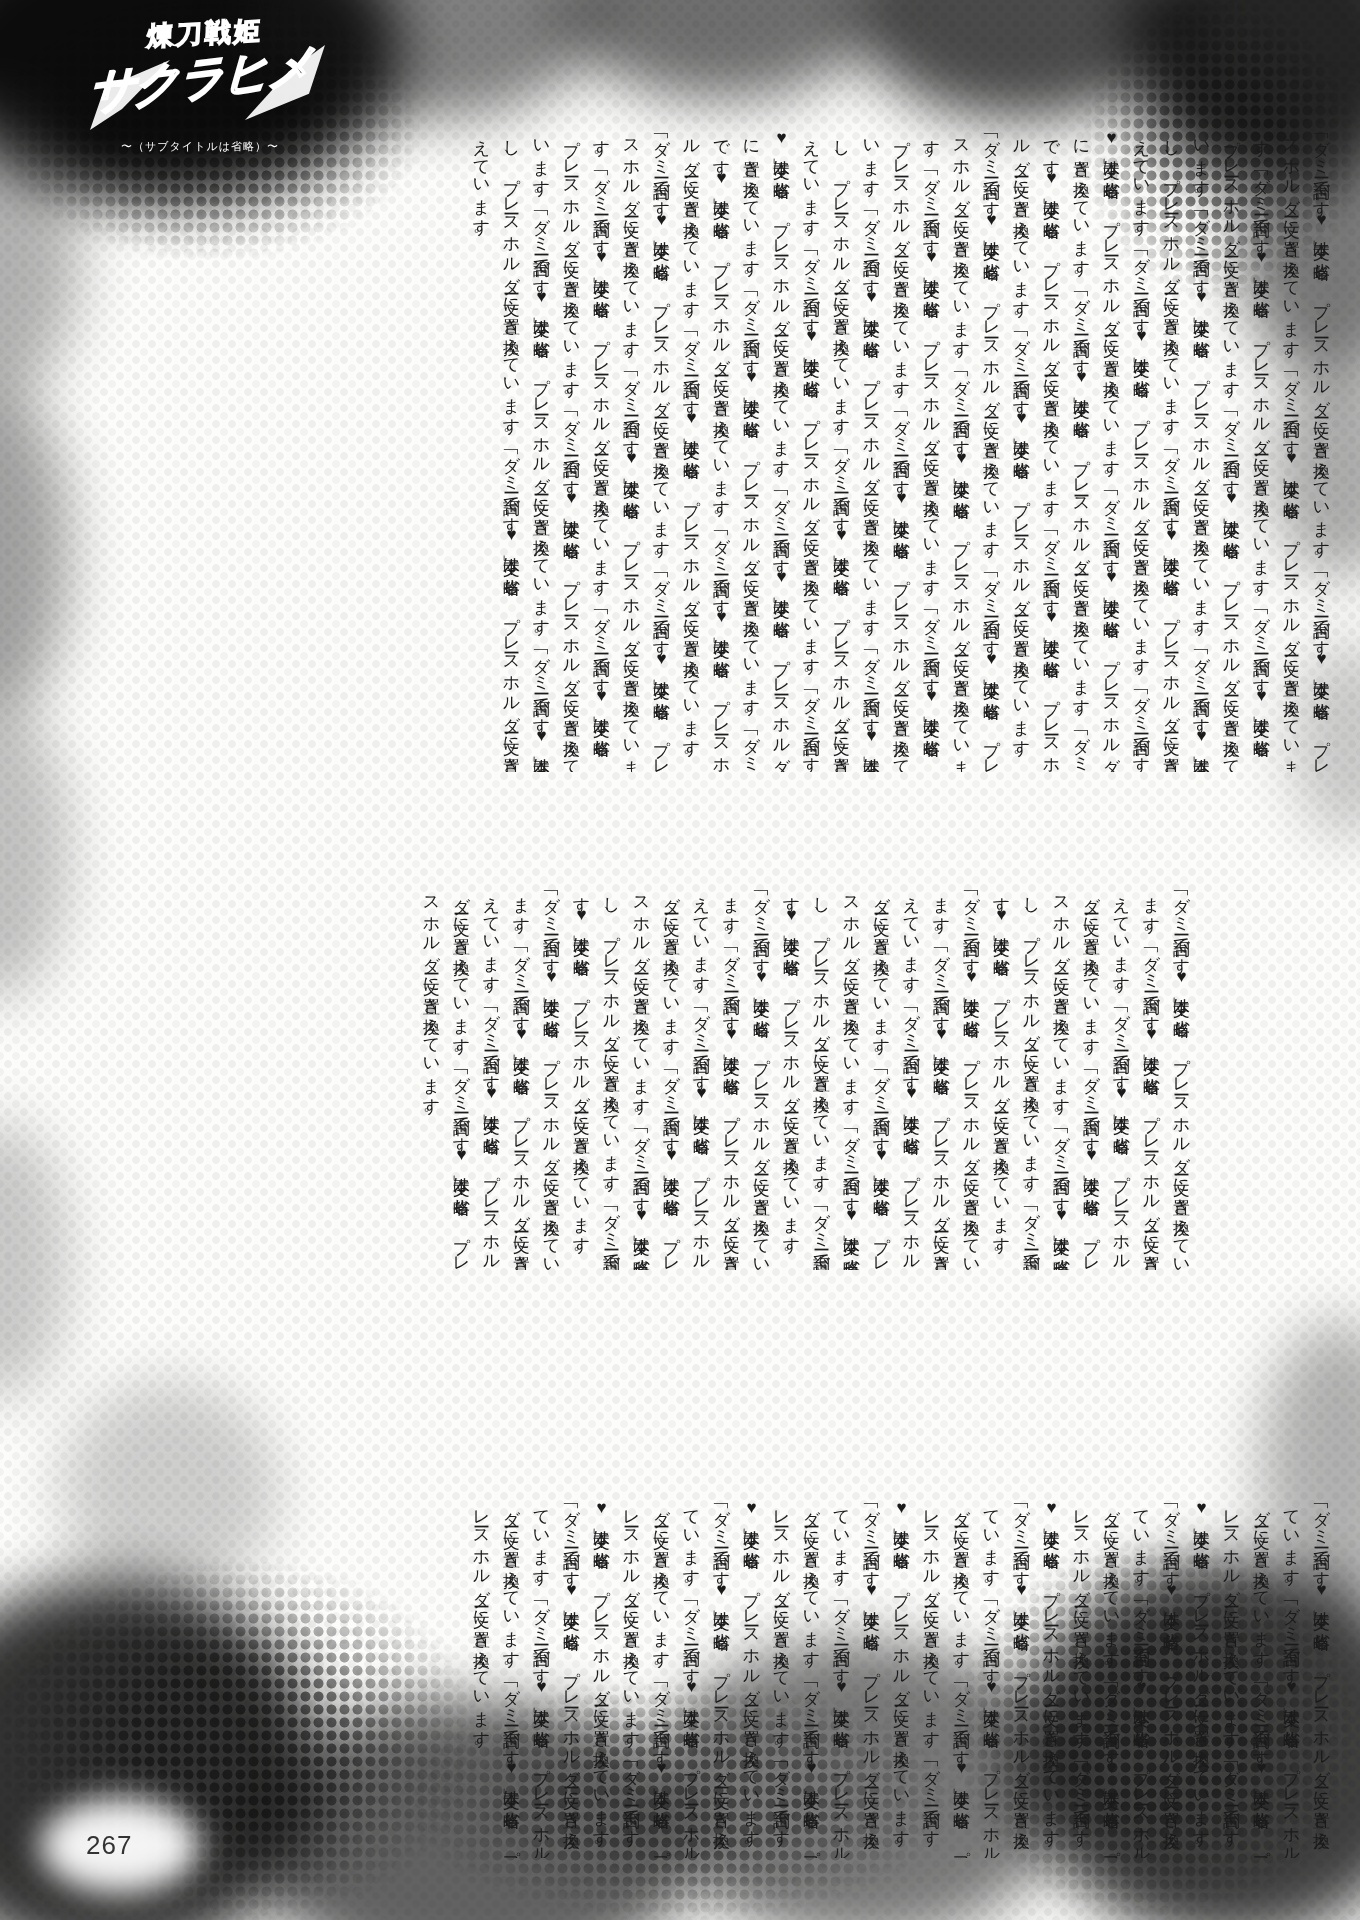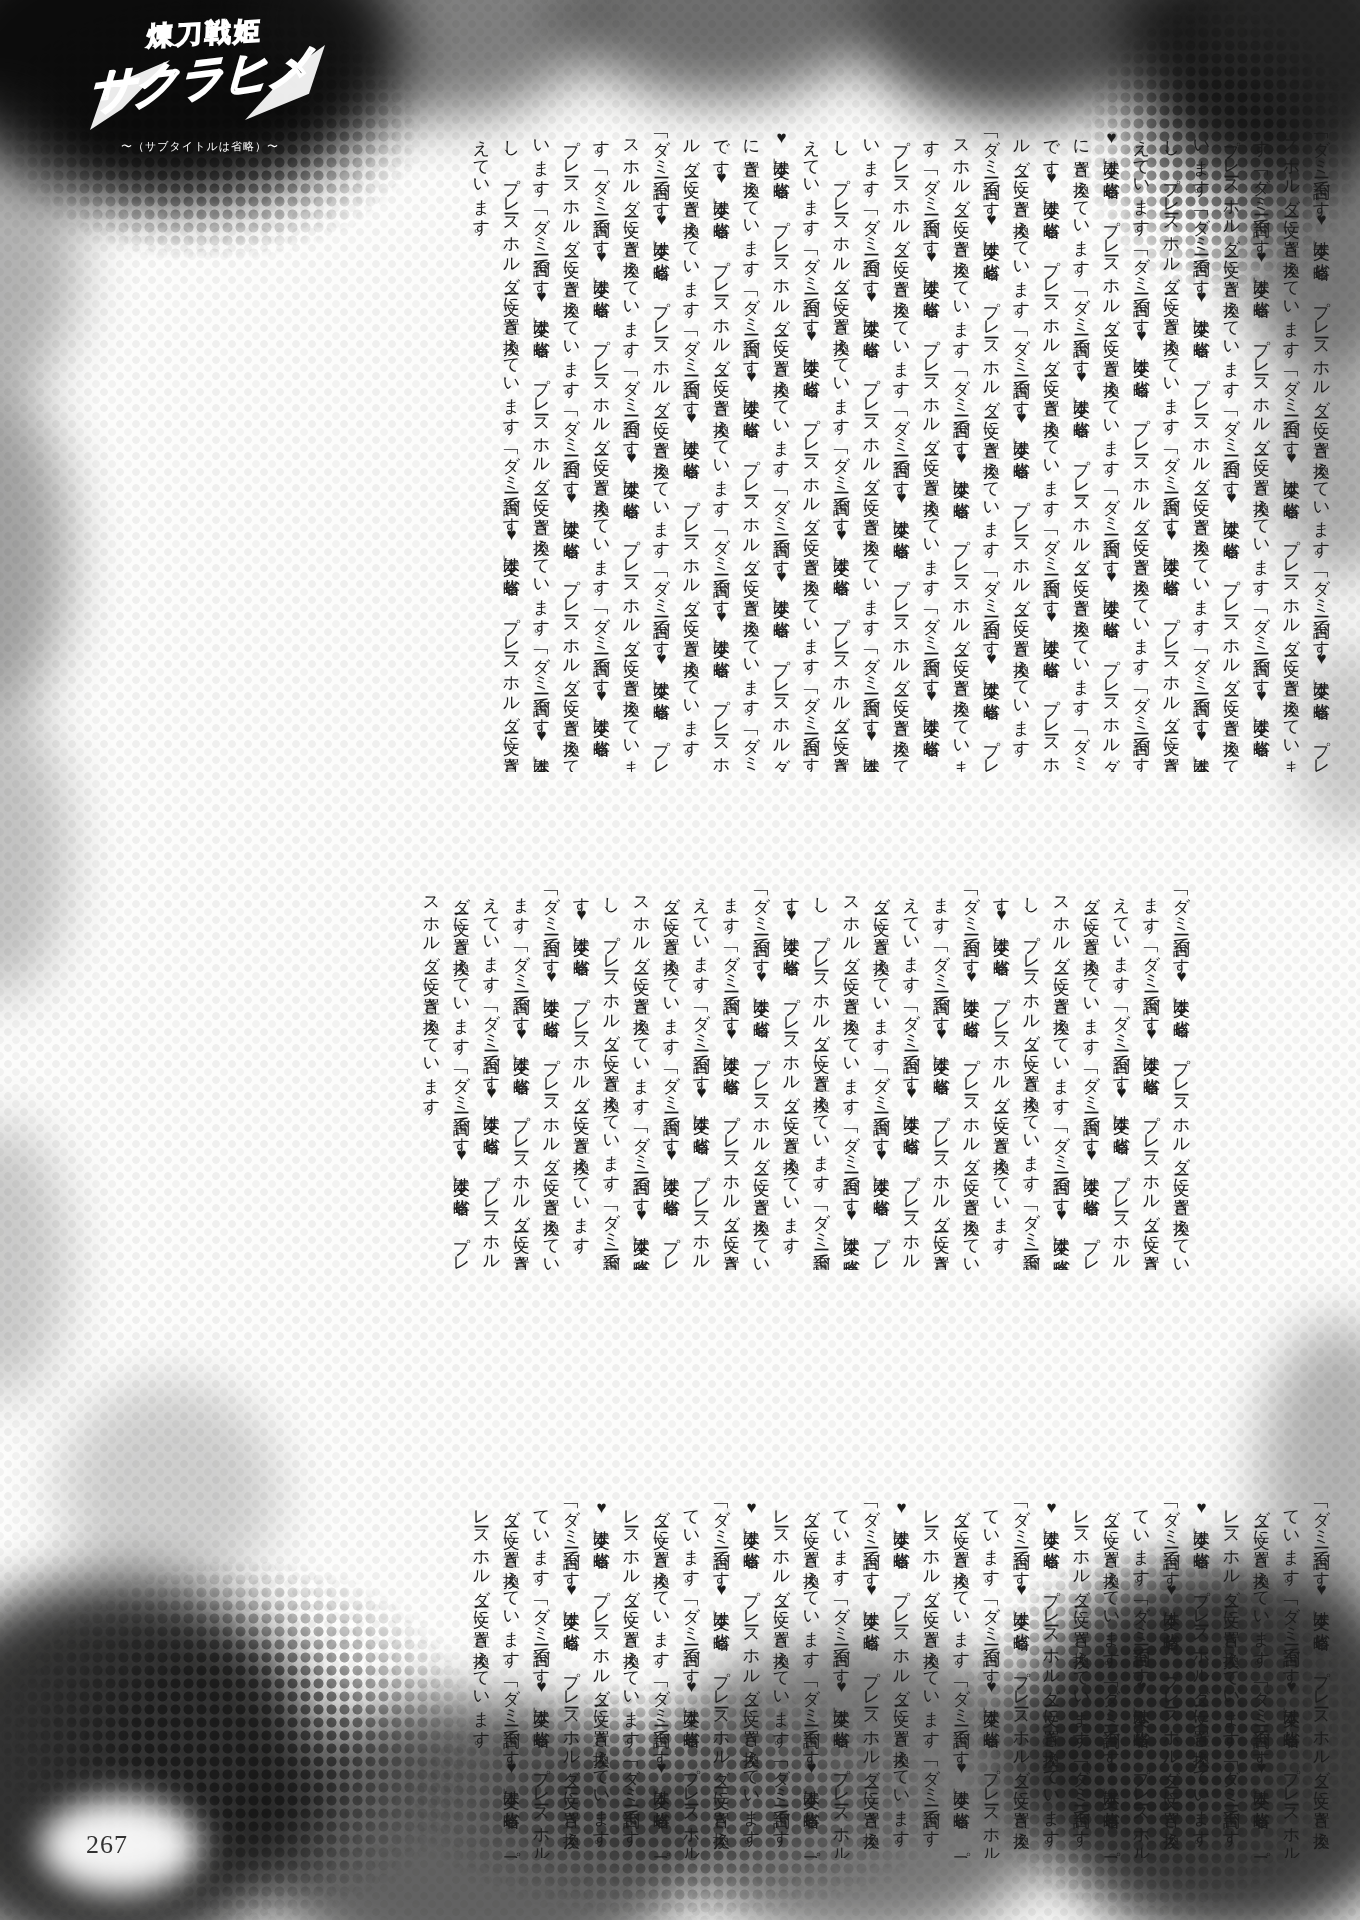--- a/index.html
+++ b/index.html
@@ -50,21 +50,21 @@
   .logo-sub{
     position:absolute;left:0;top:112px;width:240px;text-align:center;
     font-size:11px;color:#fff;letter-spacing:1px;white-space:nowrap;margin-top:27px;
   }
   .pagenum-glow{
     position:absolute;left:40px;top:1798px;width:160px;height:95px;
     background:#fff;border-radius:50%;filter:blur(16px);opacity:.95;z-index:3;
   }
   .pagenum{
     position:absolute;left:86px;top:1830px;z-index:6;
-    font-family:Liberation Serif, serif;
+    font-family:Liberation Sans, sans-serif;
     font-size:26px;color:#333;letter-spacing:1px;
   }
 </style>
 </head>
 <body>
 
 <div class="page">
 
   <div class="blob" style="left:-80px;top:-100px;width:480px;height:300px;background:#000;opacity:.95;"></div>
   <div class="blob" style="left:250px;top:-80px;width:350px;height:200px;background:#1a1a1a;opacity:.55;"></div>

